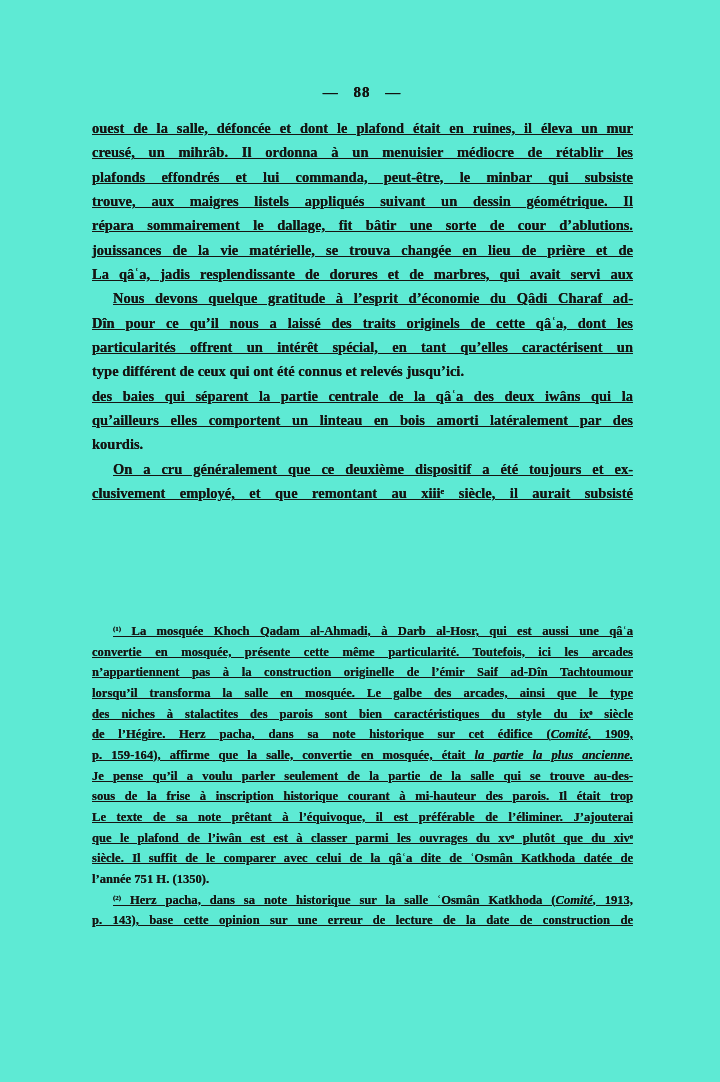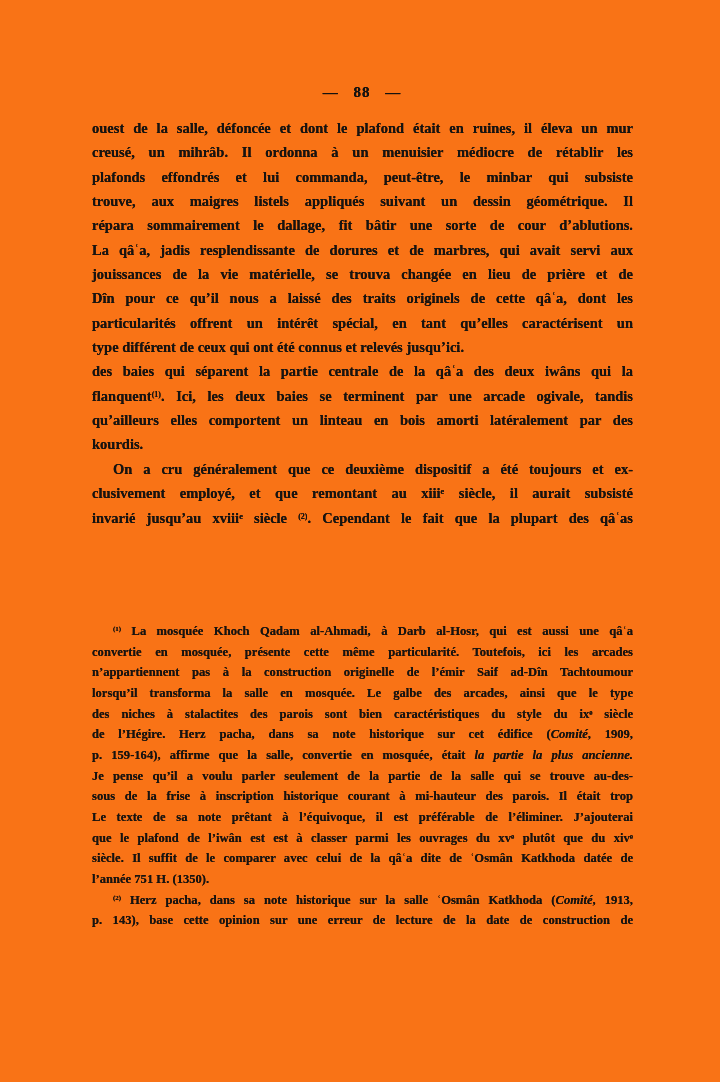--- a/index.html
+++ b/index.html
@@ -4,40 +4,40 @@
 <style>
   html, body { margin: 0; padding: 0; }
   body {
     width: 720px; height: 1082px; overflow: hidden;
     background: #fcfcfa;
     font-family: "Liberation Serif", "DejaVu Serif", serif;
     color: #161412;
   }
   .page {
     position: relative; width: 720px; height: 1082px;
-    background: #f97316;
+    background: #5eead4;
   }
   .page-number {
     position: absolute; top: 84px; left: 92px; width: 540px;
     text-align: center; font-size: 15px; font-weight: bold;
     word-spacing: 10px; letter-spacing: 1px;
     text-shadow: 0 0 0.35px #000;
   }
   .main-text {
     position: absolute; left: 92px; top: 116px; width: 541px;
     font-size: 14.5px; line-height: 24.35px; font-weight: bold;
     text-shadow: 0 0 0.3px rgba(10,8,6,0.85);
   }
   .footnotes {
     position: absolute; left: 92px; top: 621px; width: 541px;
     font-size: 12.6px; line-height: 20.65px; font-weight: bold;
     text-shadow: 0 0 0.25px rgba(10,8,6,0.8);
   }
   .line { white-space: normal; }
-  .j { text-align: justify; text-align-last: justify; }
+  .j { text-align: justify; text-align-last: justify; text-decoration: underline; }
   .l { text-align: left; text-align-last: left; }
   .ind { text-indent: 21px; }
   sup.fnref, sup.fnmark {
     font-size: 0.55em; font-weight: bold;
     vertical-align: 0.55em; line-height: 0;
   }
   em { font-style: italic; }
 </style>
 </head>
 <body>
@@ -47,45 +47,40 @@
   <div class="page-number">— 88 —</div>
 
   <div class="main-text">
 
     <div>
       <div class="line j">ouest de la salle, défoncée et dont le plafond était en ruines, il éleva un mur</div>
       <div class="line j">creusé, un mihrâb. Il ordonna à un menuisier médiocre de rétablir les</div>
       <div class="line j">plafonds effondrés et lui commanda, peut-être, le minbar qui subsiste</div>
       <div class="line j">trouve, aux maigres listels appliqués suivant un dessin géométrique. Il</div>
       <div class="line j">répara sommairement le dallage, fit bâtir une sorte de cour d’ablutions.</div>
+      <div class="line j">jouissances de la vie matérielle, se trouva changée en lieu de prière et de</div>
       <div class="line j">La qâʿa, jadis resplendissante de dorures et de marbres, qui avait servi aux</div>
-      <div class="line j">jouissances de la vie matérielle, se trouva changée en lieu de prière et de</div>
     </div>
 
     <div>
+      <div class="line j ind">Nous devons quelque gratitude à l’esprit d’économie du Qâdi Charaf ad-</div>
       <div class="line j">Dîn pour ce qu’il nous a laissé des traits originels de cette qâʿa, dont les</div>
       <div class="line j">particularités offrent un intérêt spécial, en tant qu’elles caractérisent un</div>
       <div class="line l">type différent de ceux qui ont été connus et relevés jusqu’ici.</div>
     </div>
 
     <div>
       <div class="line j">des baies qui séparent la partie centrale de la qâʿa des deux iwâns qui la</div>
-      <div class="line j">
-        <span>flanquent</span><sup class="fnref">(1)</sup><span>. Ici, les deux baies se terminent par une arcade ogivale, tandis</span>
-      </div>
       <div class="line j">qu’ailleurs elles comportent un linteau en bois amorti latéralement par des</div>
       <div class="line l">kourdis.</div>
     </div>
 
     <div>
       <div class="line j ind">On a cru généralement que ce deuxième dispositif a été toujours et ex-</div>
       <div class="line j">clusivement employé, et que remontant au xiiiᵉ siècle, il aurait subsisté</div>
-      <div class="line j">
-        <span>invarié jusqu’au xviiiᵉ siècle </span><sup class="fnref">(2)</sup><span>. Cependant le fait que la plupart des qâʿas</span>
-      </div>
     </div>
 
   </div>
 
   <div class="footnotes">
 
     <div>
       <div class="line j ind">
         <sup class="fnmark">(1)</sup><span> La mosquée Khoch Qadam al-Ahmadi, à Darb al-Hosr, qui est aussi une qâʿa</span>
       </div>

